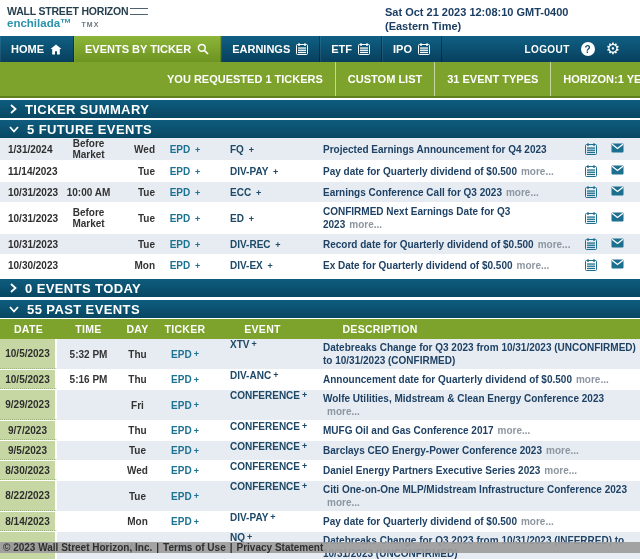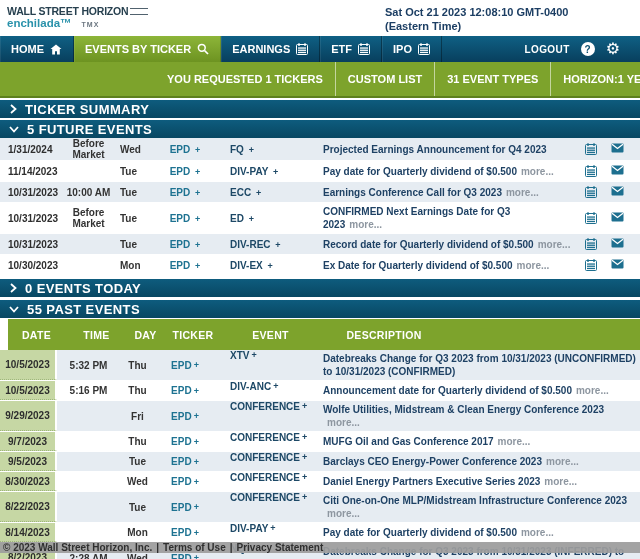--- a/index.html
+++ b/index.html
@@ -43,32 +43,32 @@
     letter-spacing:0.4px; cursor:pointer; }
   .section-bar.gap3 { margin-top:3px; }
   .chev { display:inline-flex; }
 
   
   .frow { display:grid; grid-template-columns:57px 63px 35px 60px 95px 1fr 64px; align-items:center;
     min-height:21px; font-size:10px; font-weight:700; color:#333; border-bottom:1px solid #fff; background:#fff; }
   .frow.alt { background:#e6ecf2; }
   .c-date { padding-left:8px; color:#2e2e2e; }
   .c-time { text-align:center; }
-  .c-day { text-align:left; }
+  .c-day { text-align:right; }
   .c-ticker { text-align:center; color:#1d7291; cursor:pointer; }
   .c-event { padding-left:15px; color:#1d4866; cursor:pointer; }
   .c-desc { color:#1e4164; padding:2px 4px 2px 13px; line-height:1.3; }
   .plus { font-size:9px; margin-left:2px; }
   .more { color:#8d96a0; margin-left:4px; cursor:pointer; }
   .c-icons { display:flex; gap:14px; justify-content:flex-end; padding-right:16px; color:#1d6f8f; }
   .c-icons span { display:inline-flex; cursor:pointer; }
 
   
-  .past-header { display:grid; grid-template-columns:57px 63px 35px 60px 95px 1fr; height:31px; margin-top:1px;
-    background:#7da32c; color:#fff; font-size:10.5px; font-weight:700; align-items:center; letter-spacing:0.3px;margin-left:8px; }
+  .past-header { display:grid; grid-template-columns:57px 63px 35px 60px 95px 1fr; height:20px; margin-top:1px;
+    background:#7da32c; color:#fff; font-size:10.5px; font-weight:700; align-items:center; letter-spacing:0.3px; }
   .past-header div { text-align:center; }
   .past-header .h-desc { text-align:center; padding-right:190px; }
   .prow { display:grid; grid-template-columns:57px 63px 35px 60px 95px 1fr; align-items:stretch;
     min-height:20px; font-size:10px; font-weight:700; color:#333; border-bottom:1px solid #fff; background:#fff; }
   .prow.alt { background:#e6ecf2; }
   .pdate { background:#c6d7a4; display:flex; align-items:center; justify-content:center;
     border-right:2px solid #fff; border-bottom:1px dotted #9fb77c; color:#2e2e2e; }
   .pc { display:flex; align-items:center; }
   .pc.center { justify-content:center; }
   .prow .c-event { display:flex; align-items:flex-start; }

